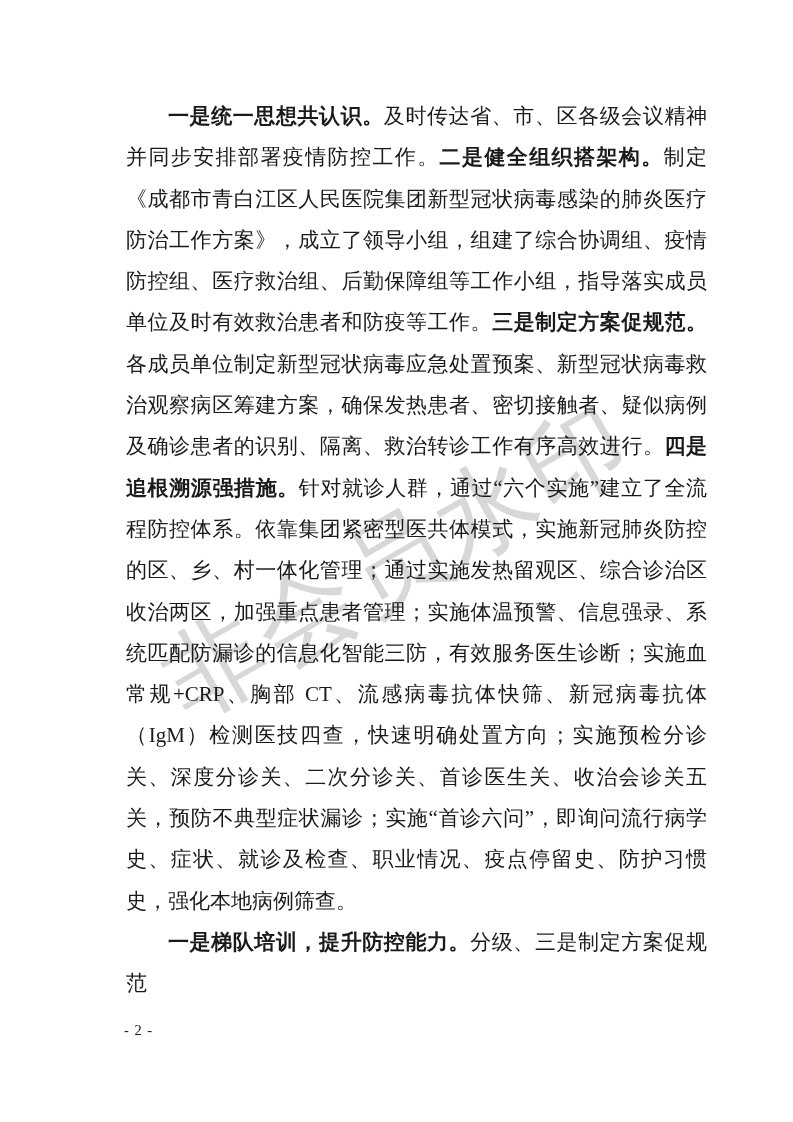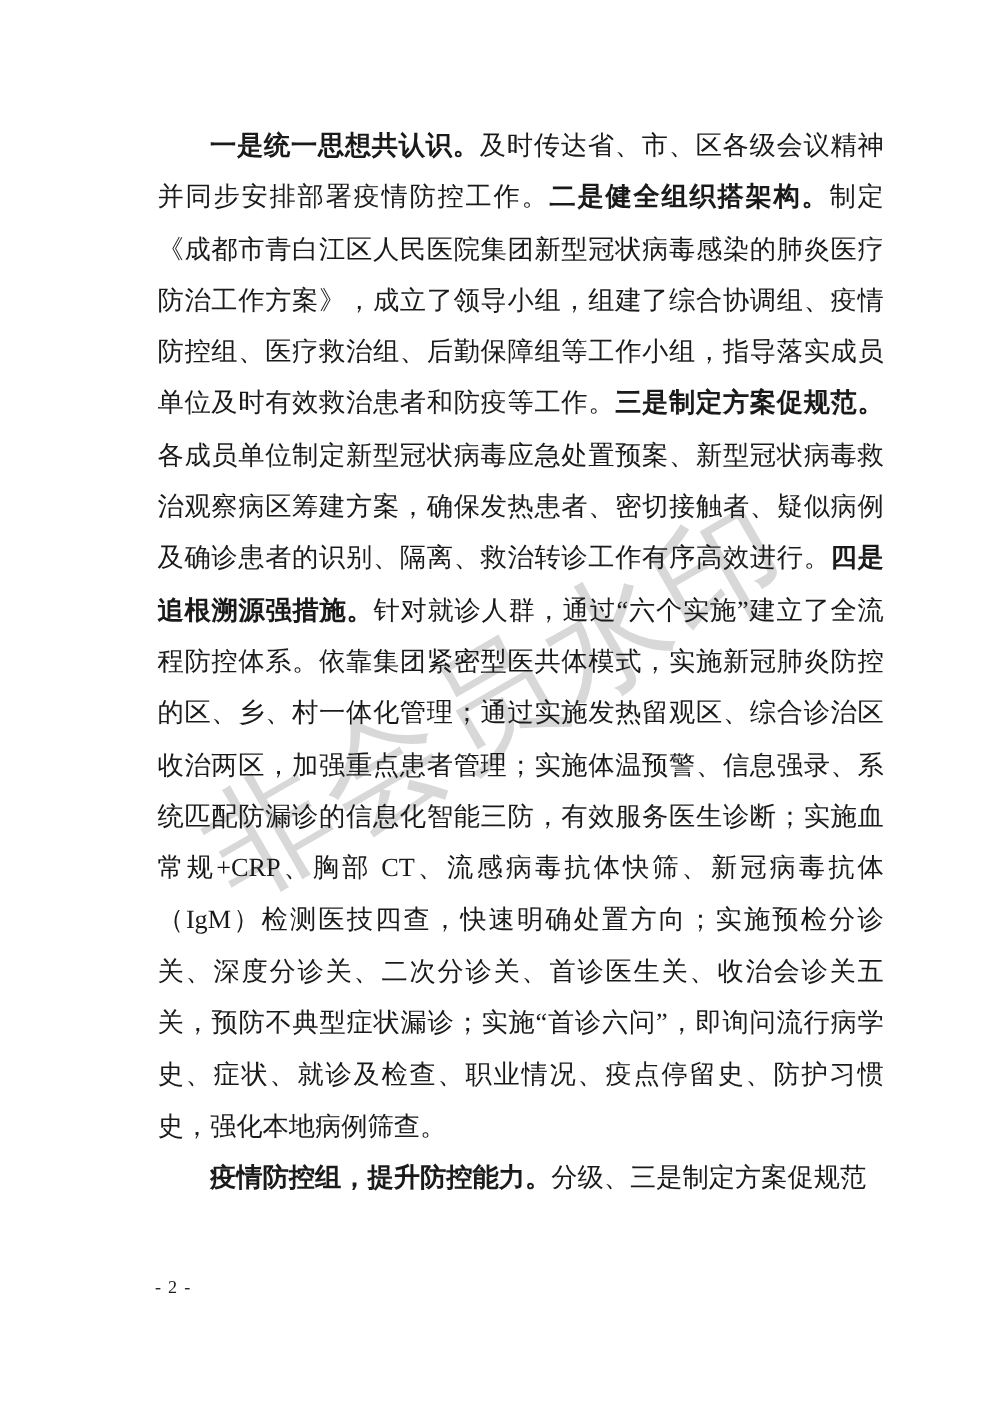--- a/index.html
+++ b/index.html
@@ -59,17 +59,17 @@
   }
 </style>
 </head>
 <body>
 
 <div class="page">
   <div class="watermark">非会员水印</div>
 
   <div class="content" id="doc-body">
       <p class="para"><span class="run bold">一是统一思想共认识。</span><span class="run">及时传达省、市、区各级会议精神并同步安排部署疫情防控工作。</span><span class="run bold">二是健全组织搭架构。</span><span class="run">制定《成都市青白江区人民医院集团新型冠状病毒感染的肺炎医疗防治工作方案》，成立了领导小组，组建了综合协调组、疫情防控组、医疗救治组、后勤保障组等工作小组，指导落实成员单位及时有效救治患者和防疫等工作。</span><span class="run bold">三是制定方案促规范。</span><span class="run">各成员单位制定新型冠状病毒应急处置预案、新型冠状病毒救治观察病区筹建方案，确保发热患者、密切接触者、疑似病例及确诊患者的识别、隔离、救治转诊工作有序高效进行。</span><span class="run bold">四是追根溯源强措施。</span><span class="run">针对就诊人群，通过“六个实施”建立了全流程防控体系。依靠集团紧密型医共体模式，实施新冠肺炎防控的区、乡、村一体化管理；通过实施发热留观区、综合诊治区收治两区，加强重点患者管理；实施体温预警、信息强录、系统匹配防漏诊的信息化智能三防，有效服务医生诊断；实施血常规+CRP、胸部 CT、流感病毒抗体快筛、新冠病毒抗体（IgM）检测医技四查，快速明确处置方向；实施预检分诊关、深度分诊关、二次分诊关、首诊医生关、收治会诊关五关，预防不典型症状漏诊；实施“首诊六问”，即询问流行病学史、症状、就诊及检查、职业情况、疫点停留史、防护习惯史，强化本地病例筛查。</span></p>
-      <p class="para"><span class="run bold">疫情防控组，提升防控能力。</span><span class="run">分级、三是制定方案促规范</span></p>
+      <p class="para"><span class="run bold">一是梯队培训，提升防控能力。</span><span class="run">分级、三是制定方案促规范</span></p>
     </div>
 
   <div class="page-number">- 2 -</div>
 </div>
 
 </body></html>

